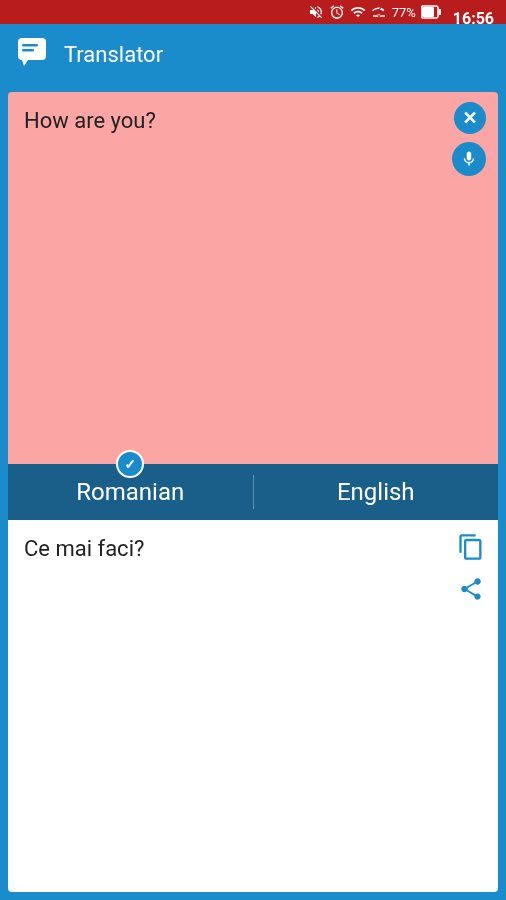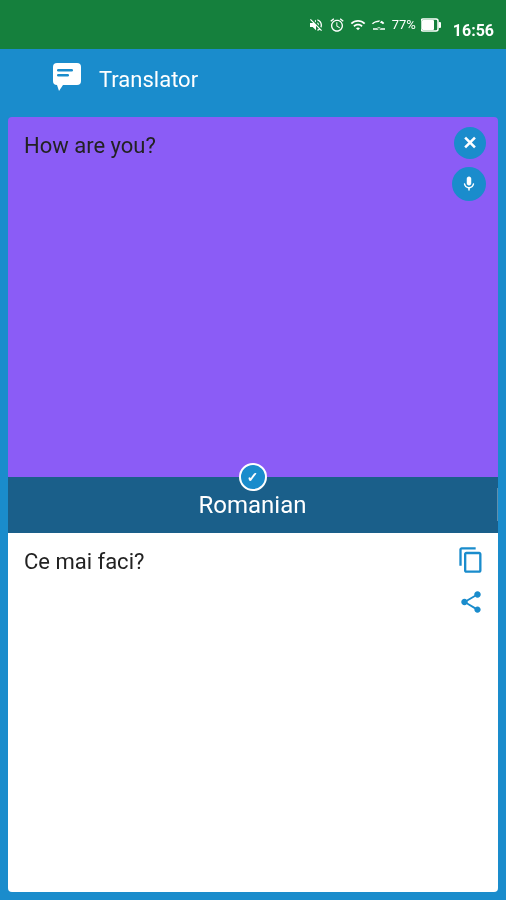--- a/index.html
+++ b/index.html
@@ -13,22 +13,22 @@
       height: 900px;
       background: #1a8ccc;
       font-family: 'Roboto', Arial, sans-serif;
       overflow: hidden;
       display: flex;
       flex-direction: column;
     }
 
     
     .status-bar {
-      background: #15803d;
-      height: 49px;
+      background: #b91c1c;
+      height: 24px;
       display: flex;
       align-items: center;
       justify-content: flex-end;
       padding: 0 12px;
       gap: 6px;
       flex-shrink: 0;
     }
 
     .status-icons {
       display: flex;
@@ -46,21 +46,20 @@
 
     
     .app-bar {
       background: #1a8ccc;
       height: 60px;
       display: flex;
       align-items: center;
       padding: 0 16px;
       gap: 12px;
       flex-shrink: 0;
-      margin-left: 35px;
     }
 
     .app-icon {
       width: 36px;
       height: 36px;
       display: flex;
       align-items: center;
       justify-content: center;
     }
 
@@ -75,21 +74,21 @@
       flex: 1;
       display: flex;
       flex-direction: column;
       padding: 8px;
       gap: 0;
       overflow: hidden;
     }
 
     
     .input-panel {
-      background: #8b5cf6;
+      background: #fca5a5;
       border-radius: 4px 4px 0 0;
       flex: 1;
       position: relative;
       display: flex;
       flex-direction: column;
       min-height: 0;
       justify-content: center;
     }
 
     .input-text {
@@ -297,20 +296,23 @@
 
   <div class="language-bar">
 
     <div class="lang-tab">
       <div class="lang-check">
         <span class="lang-check-icon">✓</span>
       </div>
       <span class="lang-tab-label">Romanian</span>
     </div>
     <div class="lang-divider"></div>
+    <div class="lang-tab">
+      <span class="lang-tab-label">English</span>
+    </div>
   </div>
 
   <div class="output-panel">
     <div class="output-text">Ce mai faci?</div>
 
     <div class="copy-button">
       <svg width="28" height="28" viewBox="0 0 24 24">
         <path class="icon-svg" d="M16 1H4c-1.1 0-2 .9-2 2v14h2V3h12V1zm3 4H8c-1.1 0-2 .9-2 2v14c0 1.1.9 2 2 2h11c1.1 0 2-.9 2-2V7c0-1.1-.9-2-2-2zm0 16H8V7h11v14z"></path>
       </svg>
     </div>

